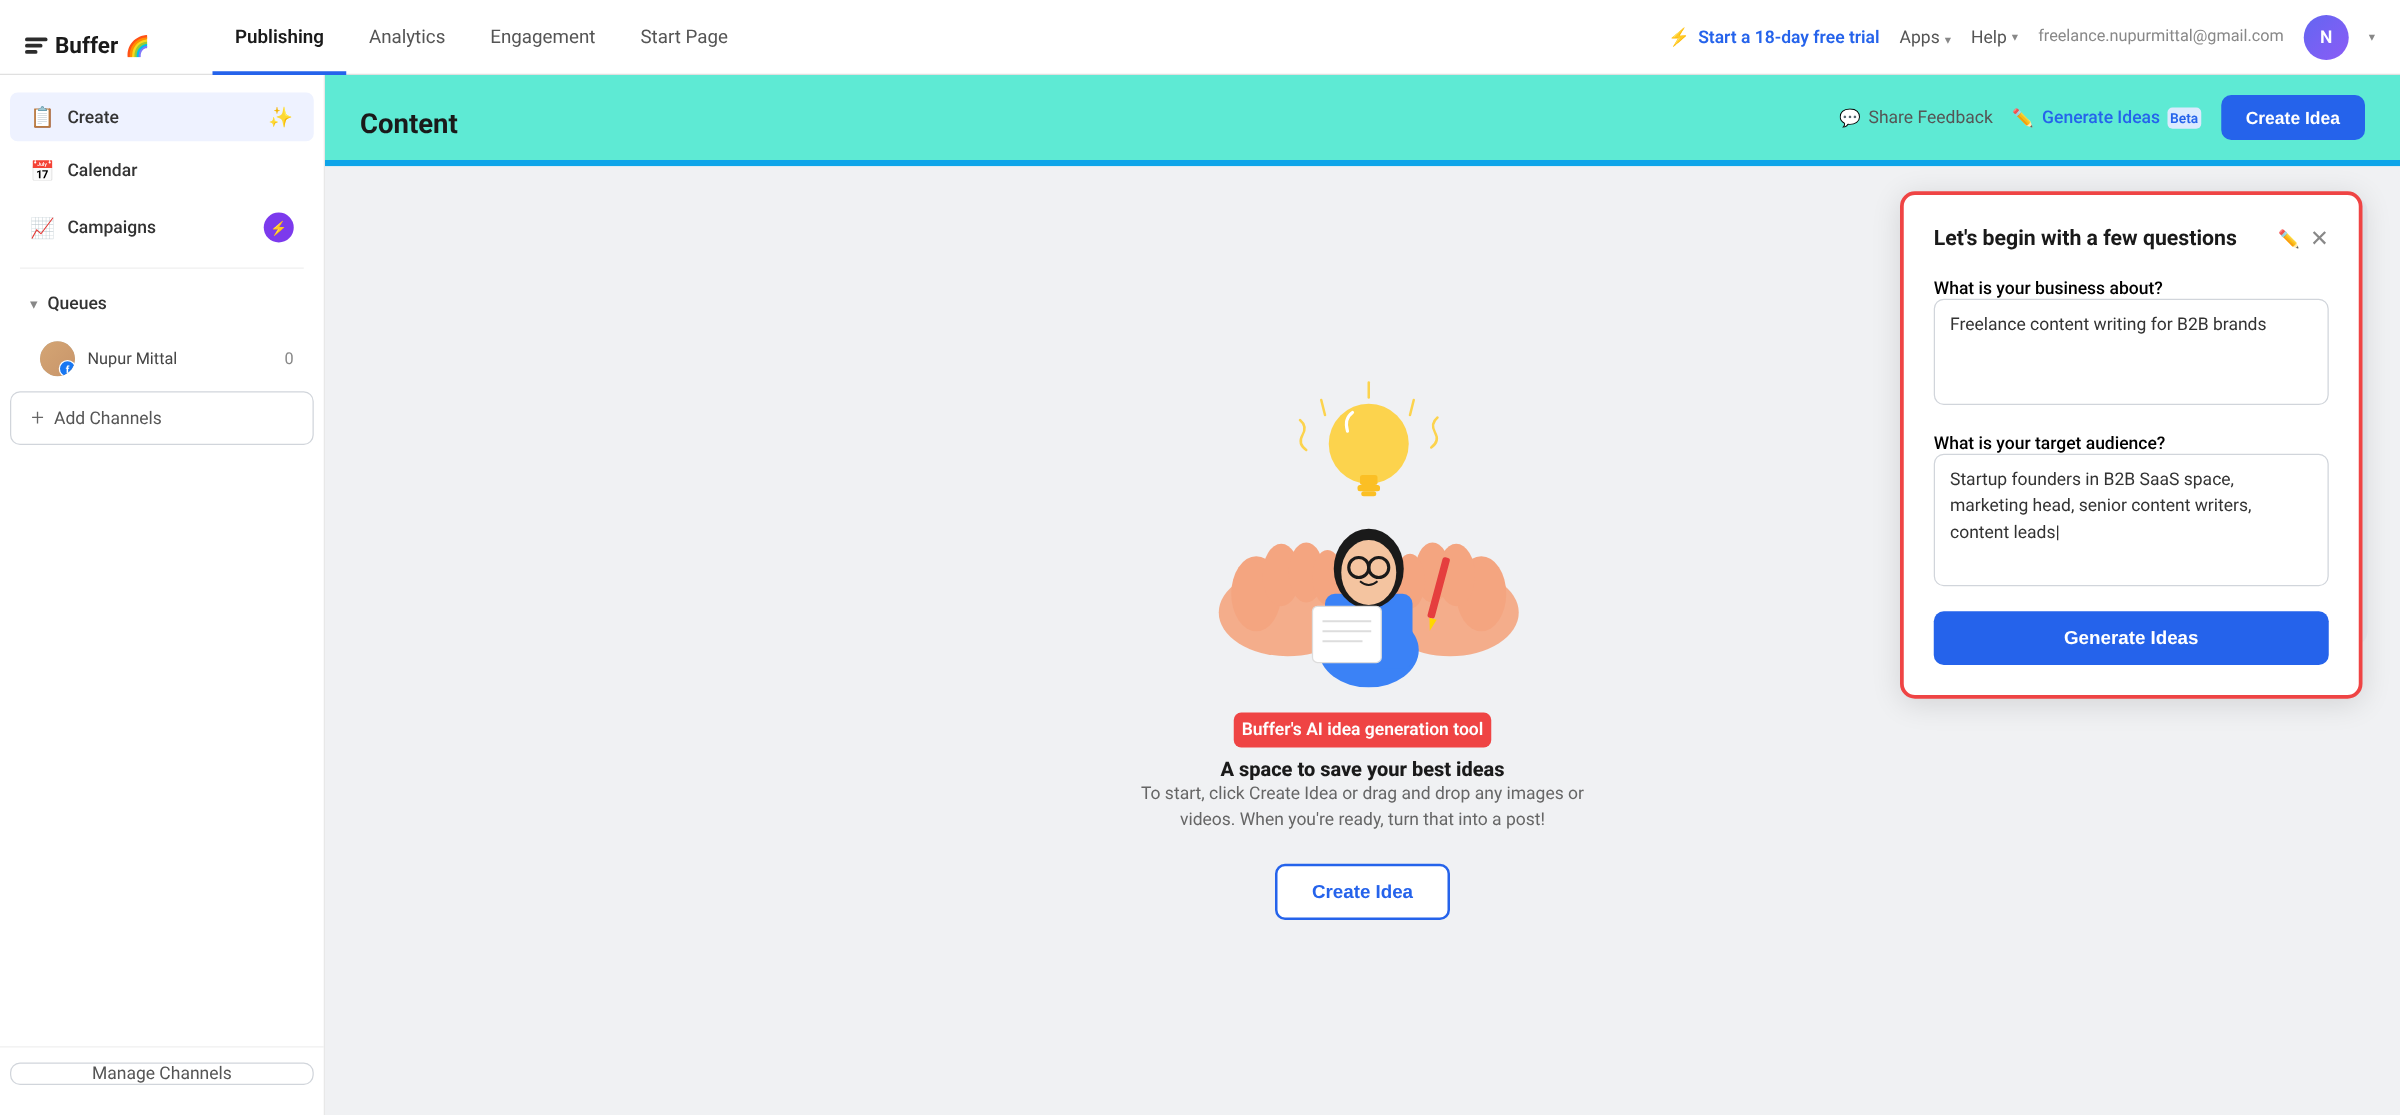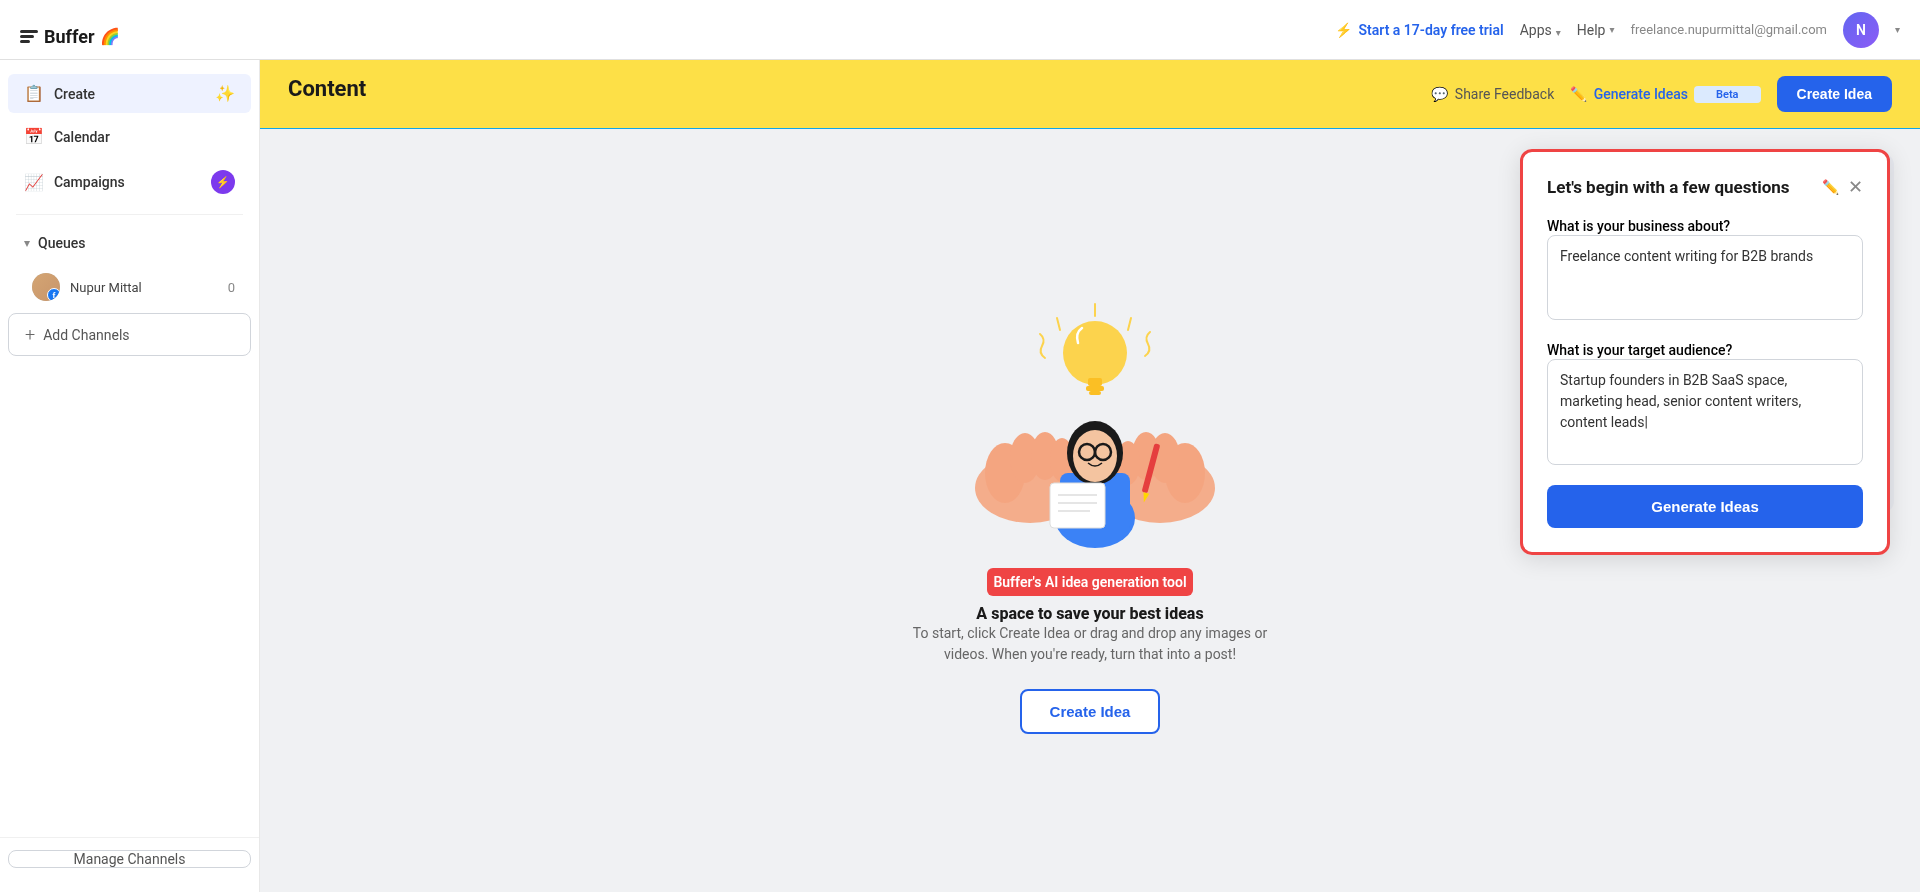--- a/index.html
+++ b/index.html
@@ -117,37 +117,37 @@
     .manage-btn {
       display: flex; align-items: center; justify-content: center;
       border: 1px solid #d1d5db; border-radius: 8px;
       font-size: 14px; color: #555; cursor: pointer; background: #fff;
     }
 
     
     .main-content { flex: 1; display: flex; flex-direction: column; overflow: hidden; }
 
     .content-header {
-      display: flex; align-items: flex-start; padding: 16px 28px;
-      background: #fde047; border-bottom: 1px solid #0ea5e9;
+      display: flex; align-items: flex-end; padding: 16px 28px;
+      background: #5eead4; border-bottom: 5px solid #0ea5e9;
     }
     .content-title { font-size: 22px; font-weight: 700; color: #1a1a1a; }
     .header-actions { margin-left: auto; display: flex; align-items: center; gap: 16px; }
     .share-feedback-btn {
       display: flex; align-items: center; gap: 6px;
       font-size: 14px; color: #555; cursor: pointer;
     }
     .feedback-icon { font-size: 14px; }
     .generate-ideas-btn {
       display: flex; align-items: center; gap: 6px;
       font-size: 14px; color: #2563eb; cursor: pointer; font-weight: 500;
     }
     .beta-badge {
       background: #dbeafe; color: #2563eb; font-size: 11px;
-      padding: 2px 22px; border-radius: 4px; font-weight: 600;
+      padding: 2px 2px; border-radius: 4px; font-weight: 600;
     }
     .create-idea-btn {
       background: #2563eb; color: #fff; padding: 10px 20px;
       border-radius: 8px; font-size: 14px; font-weight: 600;
       cursor: pointer; border: none; white-space: nowrap;
     }
 
     
     .content-area {
       flex: 1; background: #f0f1f3; display: flex;
@@ -224,25 +224,31 @@
       <div class="buffer-layers">
         <div class="buffer-layer layer1"></div>
         <div class="buffer-layer layer2"></div>
         <div class="buffer-layer layer3"></div>
       </div>
       <span class="logo-text">Buffer</span>
       <span class="rainbow-emoji">🌈</span>
     </div>
   </div>
 
+  <div class="nav-links">
+    <a class="nav-link active">Publishing</a>
+    <a class="nav-link">Analytics</a>
+    <a class="nav-link">Engagement</a>
+    <a class="nav-link">Start Page</a>
+  </div>
 
   <div class="nav-right">
     <div class="trial-btn">
       <span class="lightning-icon">⚡</span>
-      <span>Start a 17-day free trial</span>
+      <span>Start a 18-day free trial</span>
     </div>
     <div class="apps-btn">
       <span>Apps</span>
       <span class="chevron">▾</span>
     </div>
     <div class="help-btn">
       <span>Help</span>
       <span class="chevron">▾</span>
     </div>
     <span class="user-email">freelance.nupurmittal@gmail.com</span>

